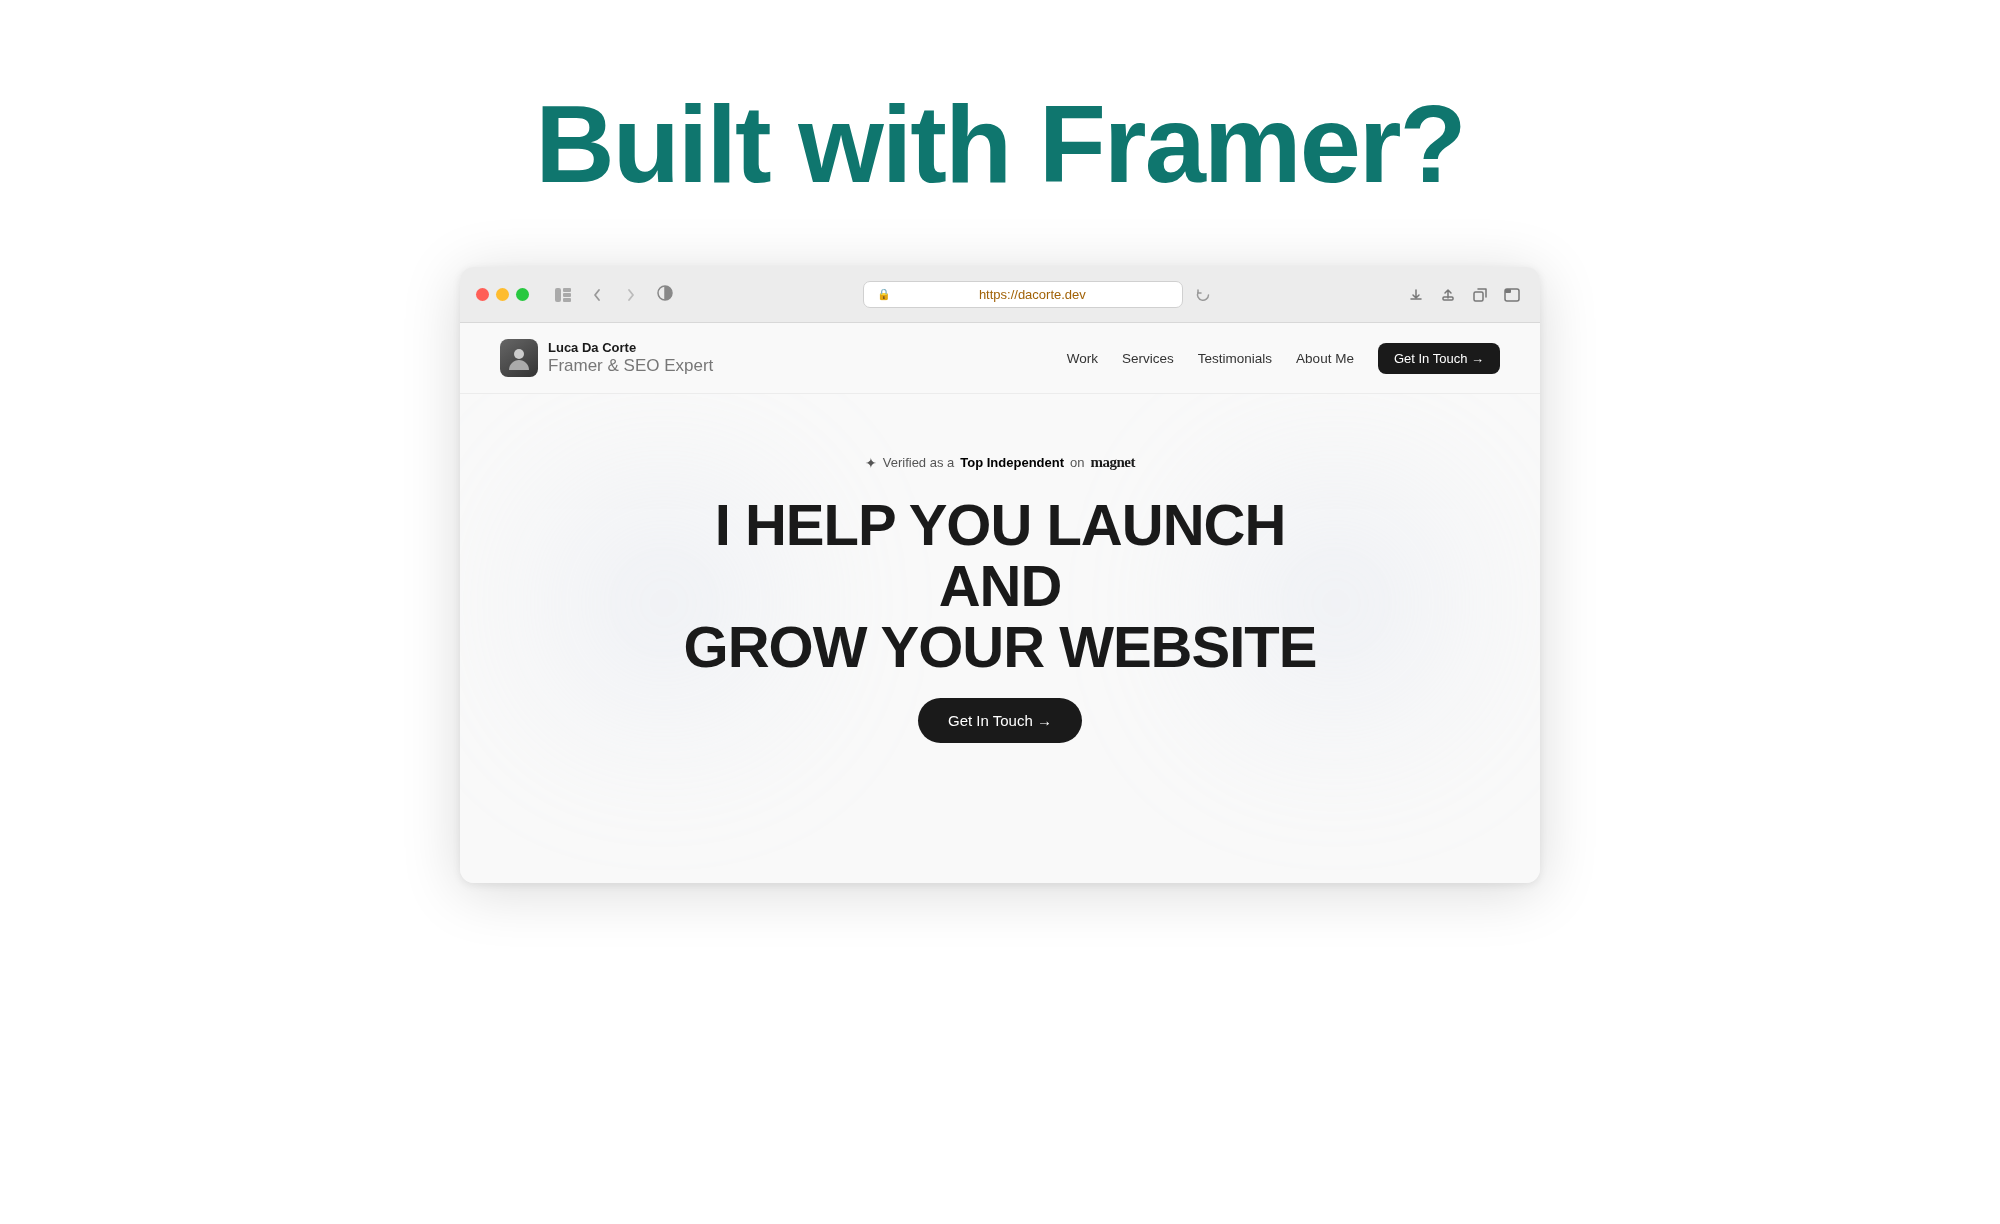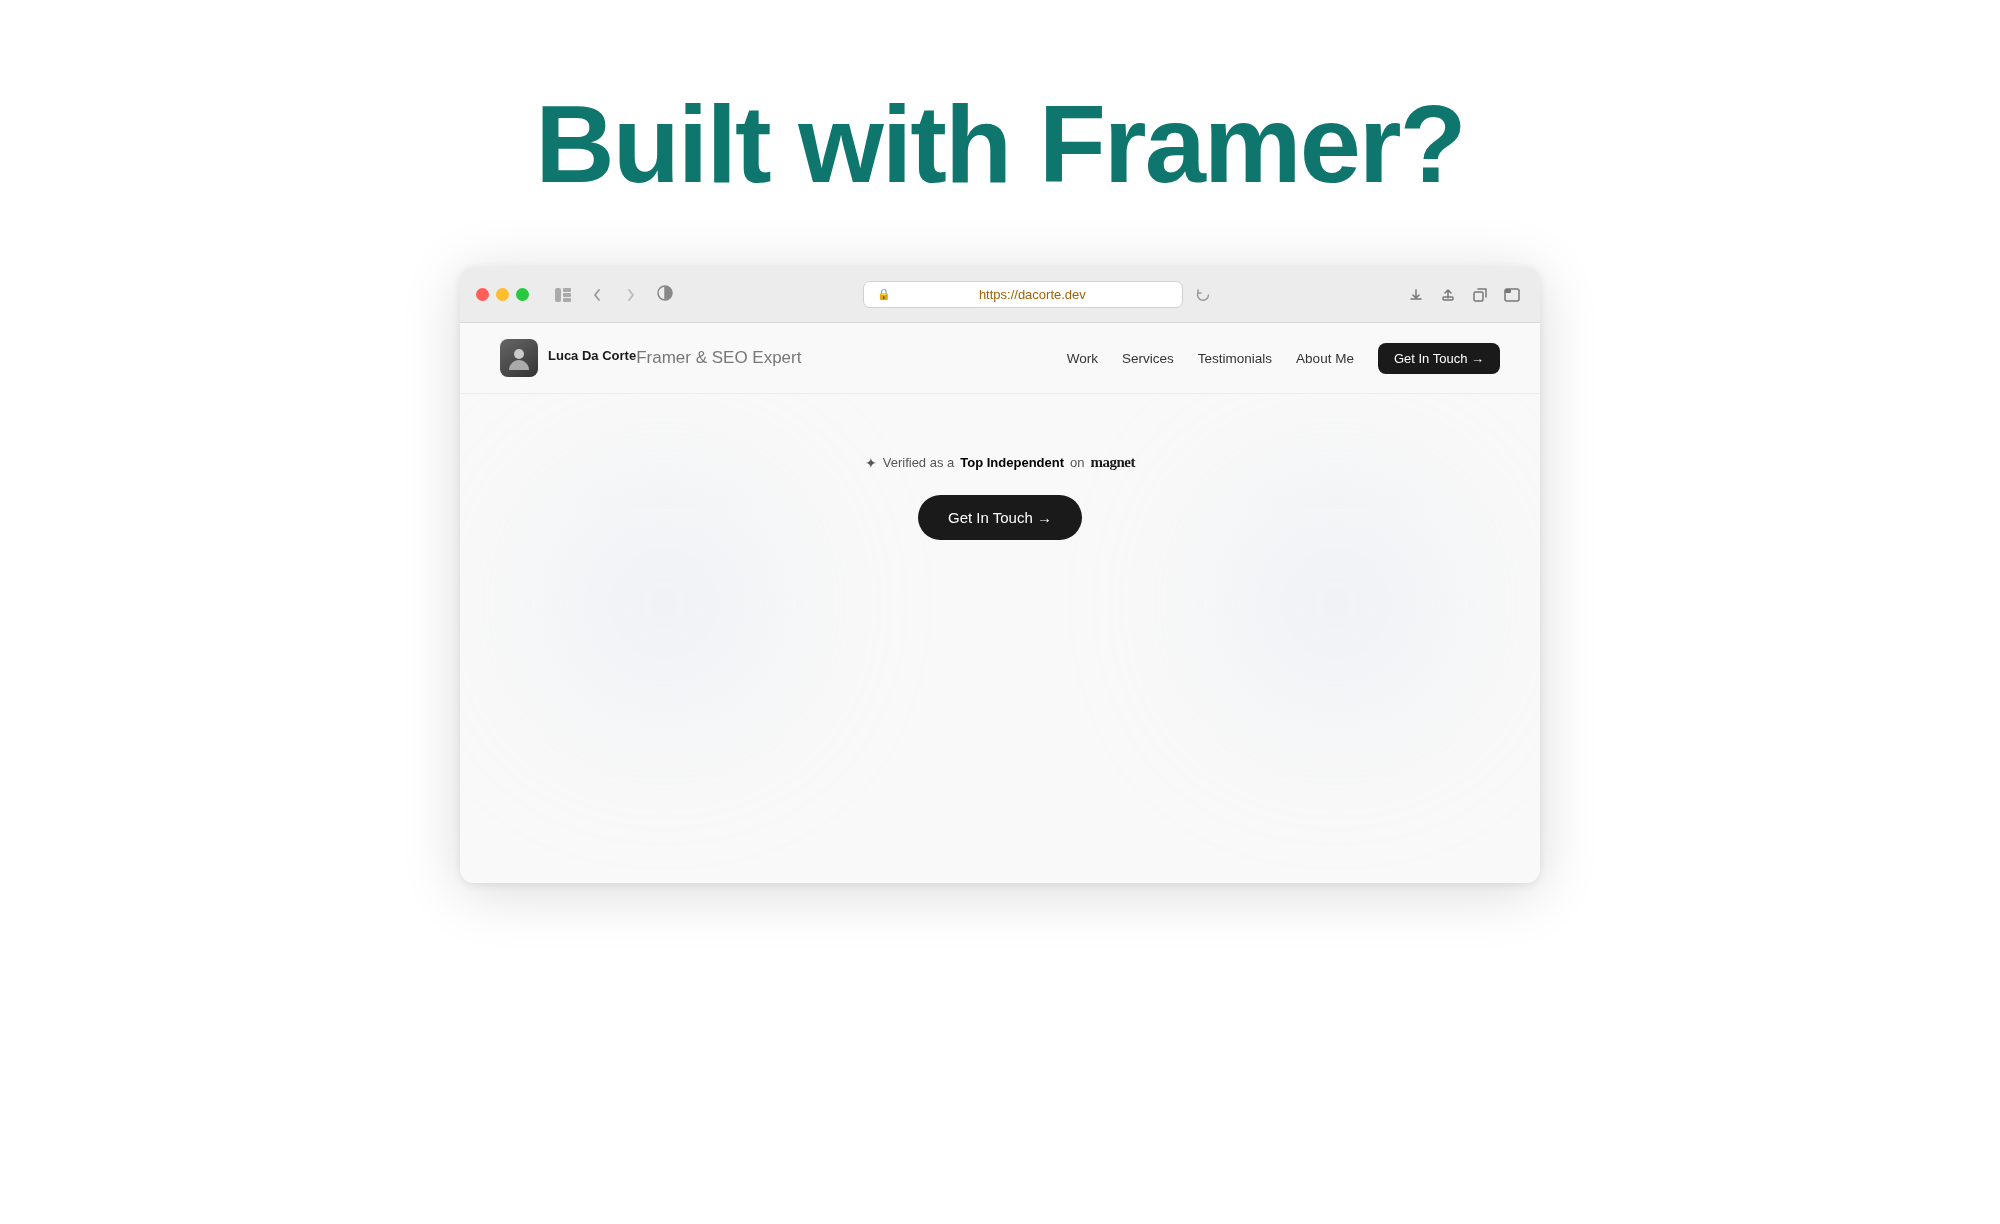--- a/index.html
+++ b/index.html
@@ -208,21 +208,21 @@
       background: linear-gradient(145deg, #666 0%, #333 100%);
       display: flex;
       align-items: center;
       justify-content: center;
       font-size: 16px;
       color: white;
     }
 
     .logo-text {
       display: flex;
-      flex-direction: row;
+      flex-direction: column;
     }
 
     .logo-name {
       font-size: 13px;
       font-weight: 600;
       color: #1a1a1a;
       line-height: 1.2;
     }
 
     .logo-tagline {
@@ -458,19 +458,23 @@
     <section class="site-hero">
 
       <div class="verified-badge">
         <span class="diamond-icon">✦</span>
         <span class="verified-text">Verified as a</span>
         <span class="bold-text">Top Independent</span>
         <span class="verified-text">on</span>
         <span class="contra-logo">magnet</span>
       </div>
 
+      <h1 class="hero-heading">
+        <span>I HELP YOU LAUNCH AND</span><br>
+        <span>GROW YOUR WEBSITE</span>
+      </h1>
 
 
       <button class="hero-cta">Get In Touch →</button>
     </section>
   </div>
 
 </div>
 
 </body></html>

